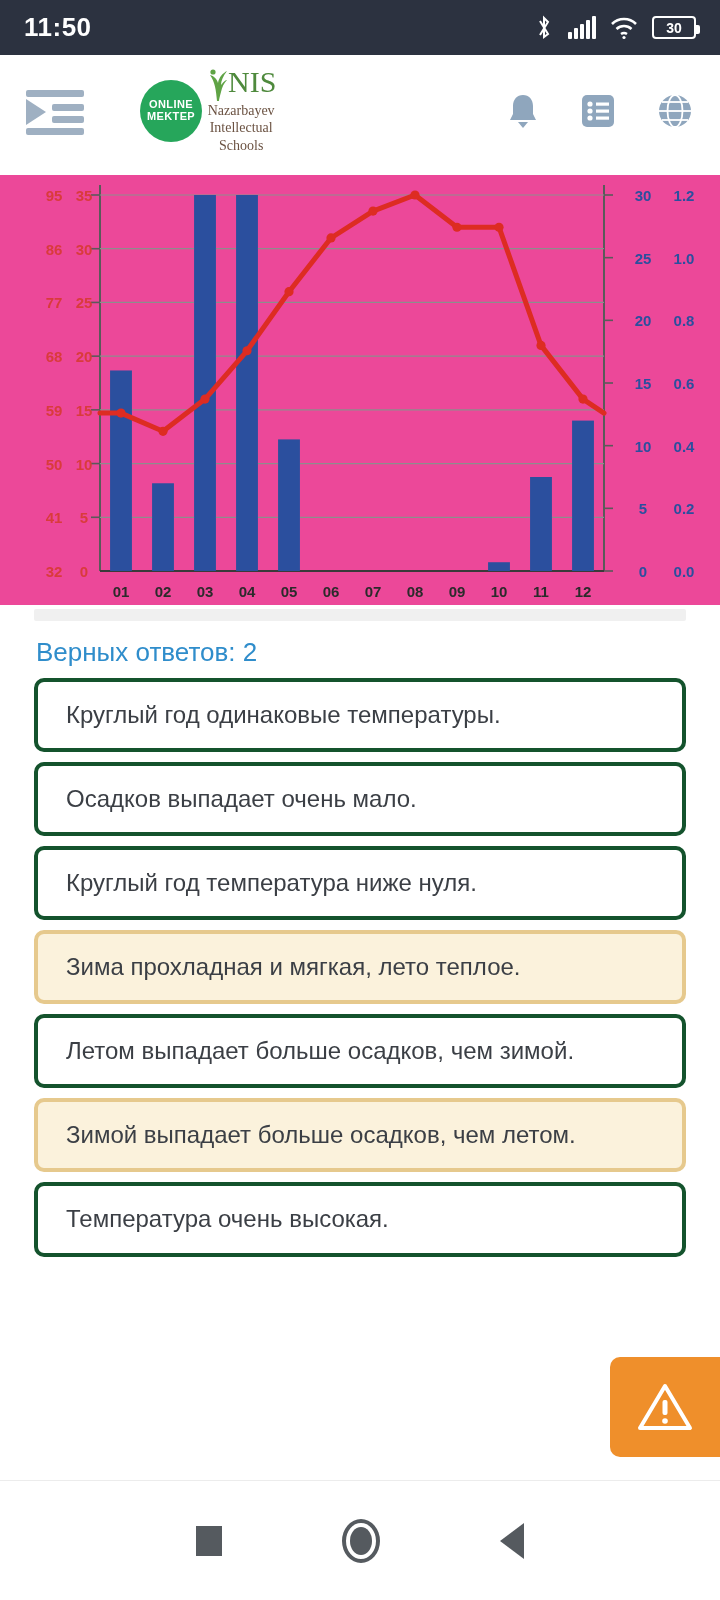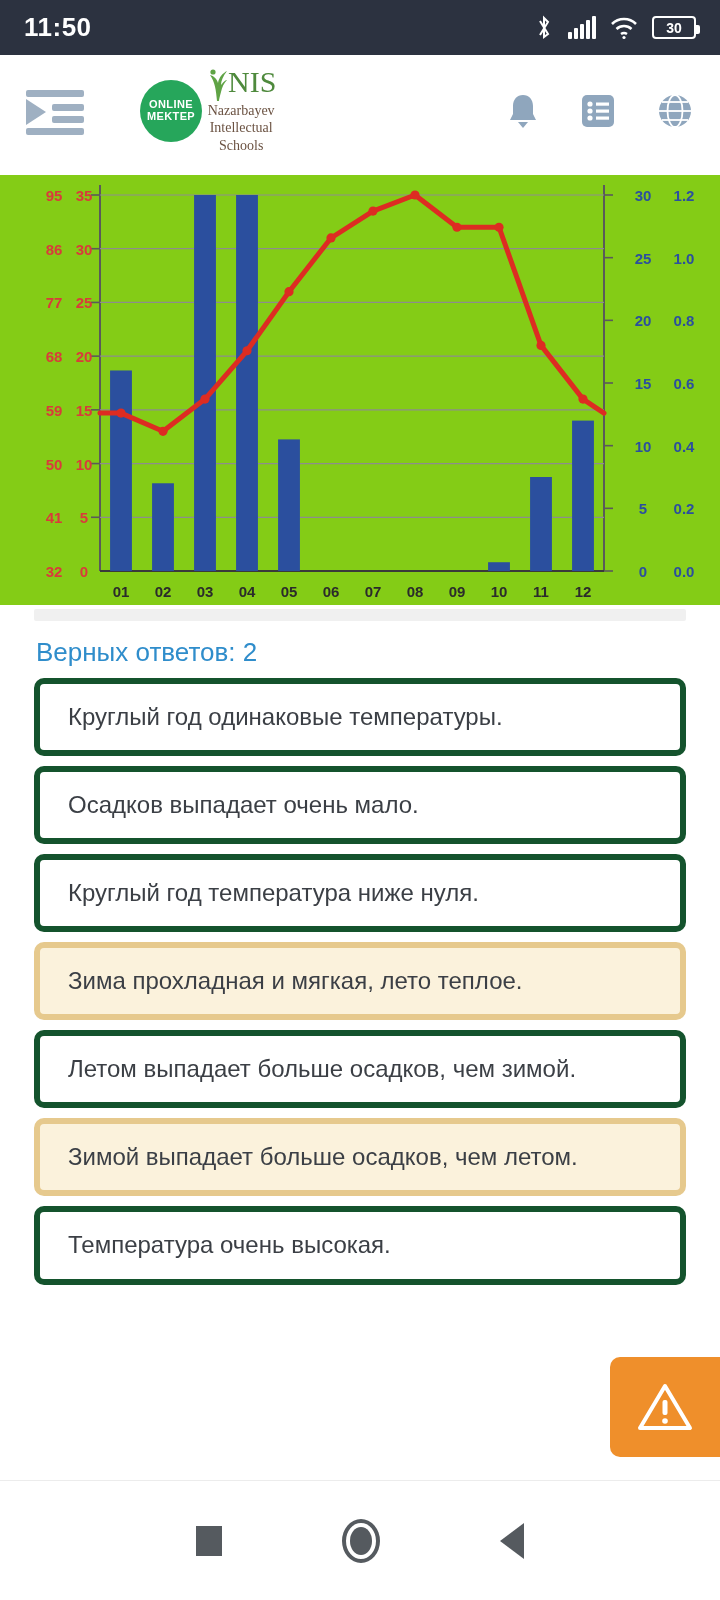--- a/index.html
+++ b/index.html
@@ -81,32 +81,32 @@
   .nis-sub {
     font-family: "Liberation Serif", serif;
     font-size: 14px; color: #6b5242; text-align: center; line-height: 1.25;
   }
 
   .appbar .actions { margin-left: auto; display: flex; align-items: center; gap: 40px; }
   .icon-btn { cursor: pointer; display: flex; align-items: center; justify-content: center; }
 
   
   .chart-wrap { padding: 8px 0 0 0; }
-  .chart-frame { position: relative; width: 720px; height: 430px; background: #84cc16; }
+  .chart-frame { position: relative; width: 720px; height: 430px; background: #ec4899; }
   .chart-scroll-track {
     margin: 4px 34px 0 34px; height: 12px; background: #f0f0f0; border-radius: 2px;
   }
 
   
   .q-count {
     color: #2f8dcb; font-size: 26px; padding: 16px 36px 10px 36px;
   }
   .options { padding: 0 34px; display: flex; flex-direction: column; gap: 10px; }
   .opt {
-    border: 6px solid #14532d; border-radius: 10px;
+    border: 4px solid #14532d; border-radius: 10px;
     background: #ffffff; color: #3b3f45;
     font-size: 24px; line-height: 1.42;
     padding: 16px 22px 16px 28px;
     cursor: pointer;
   }
   .opt.selected { background: #fbf2dc; border-color: #e6c98d; }
 
   
   .fab {
     position: absolute; right: 0px; bottom: 143px;

